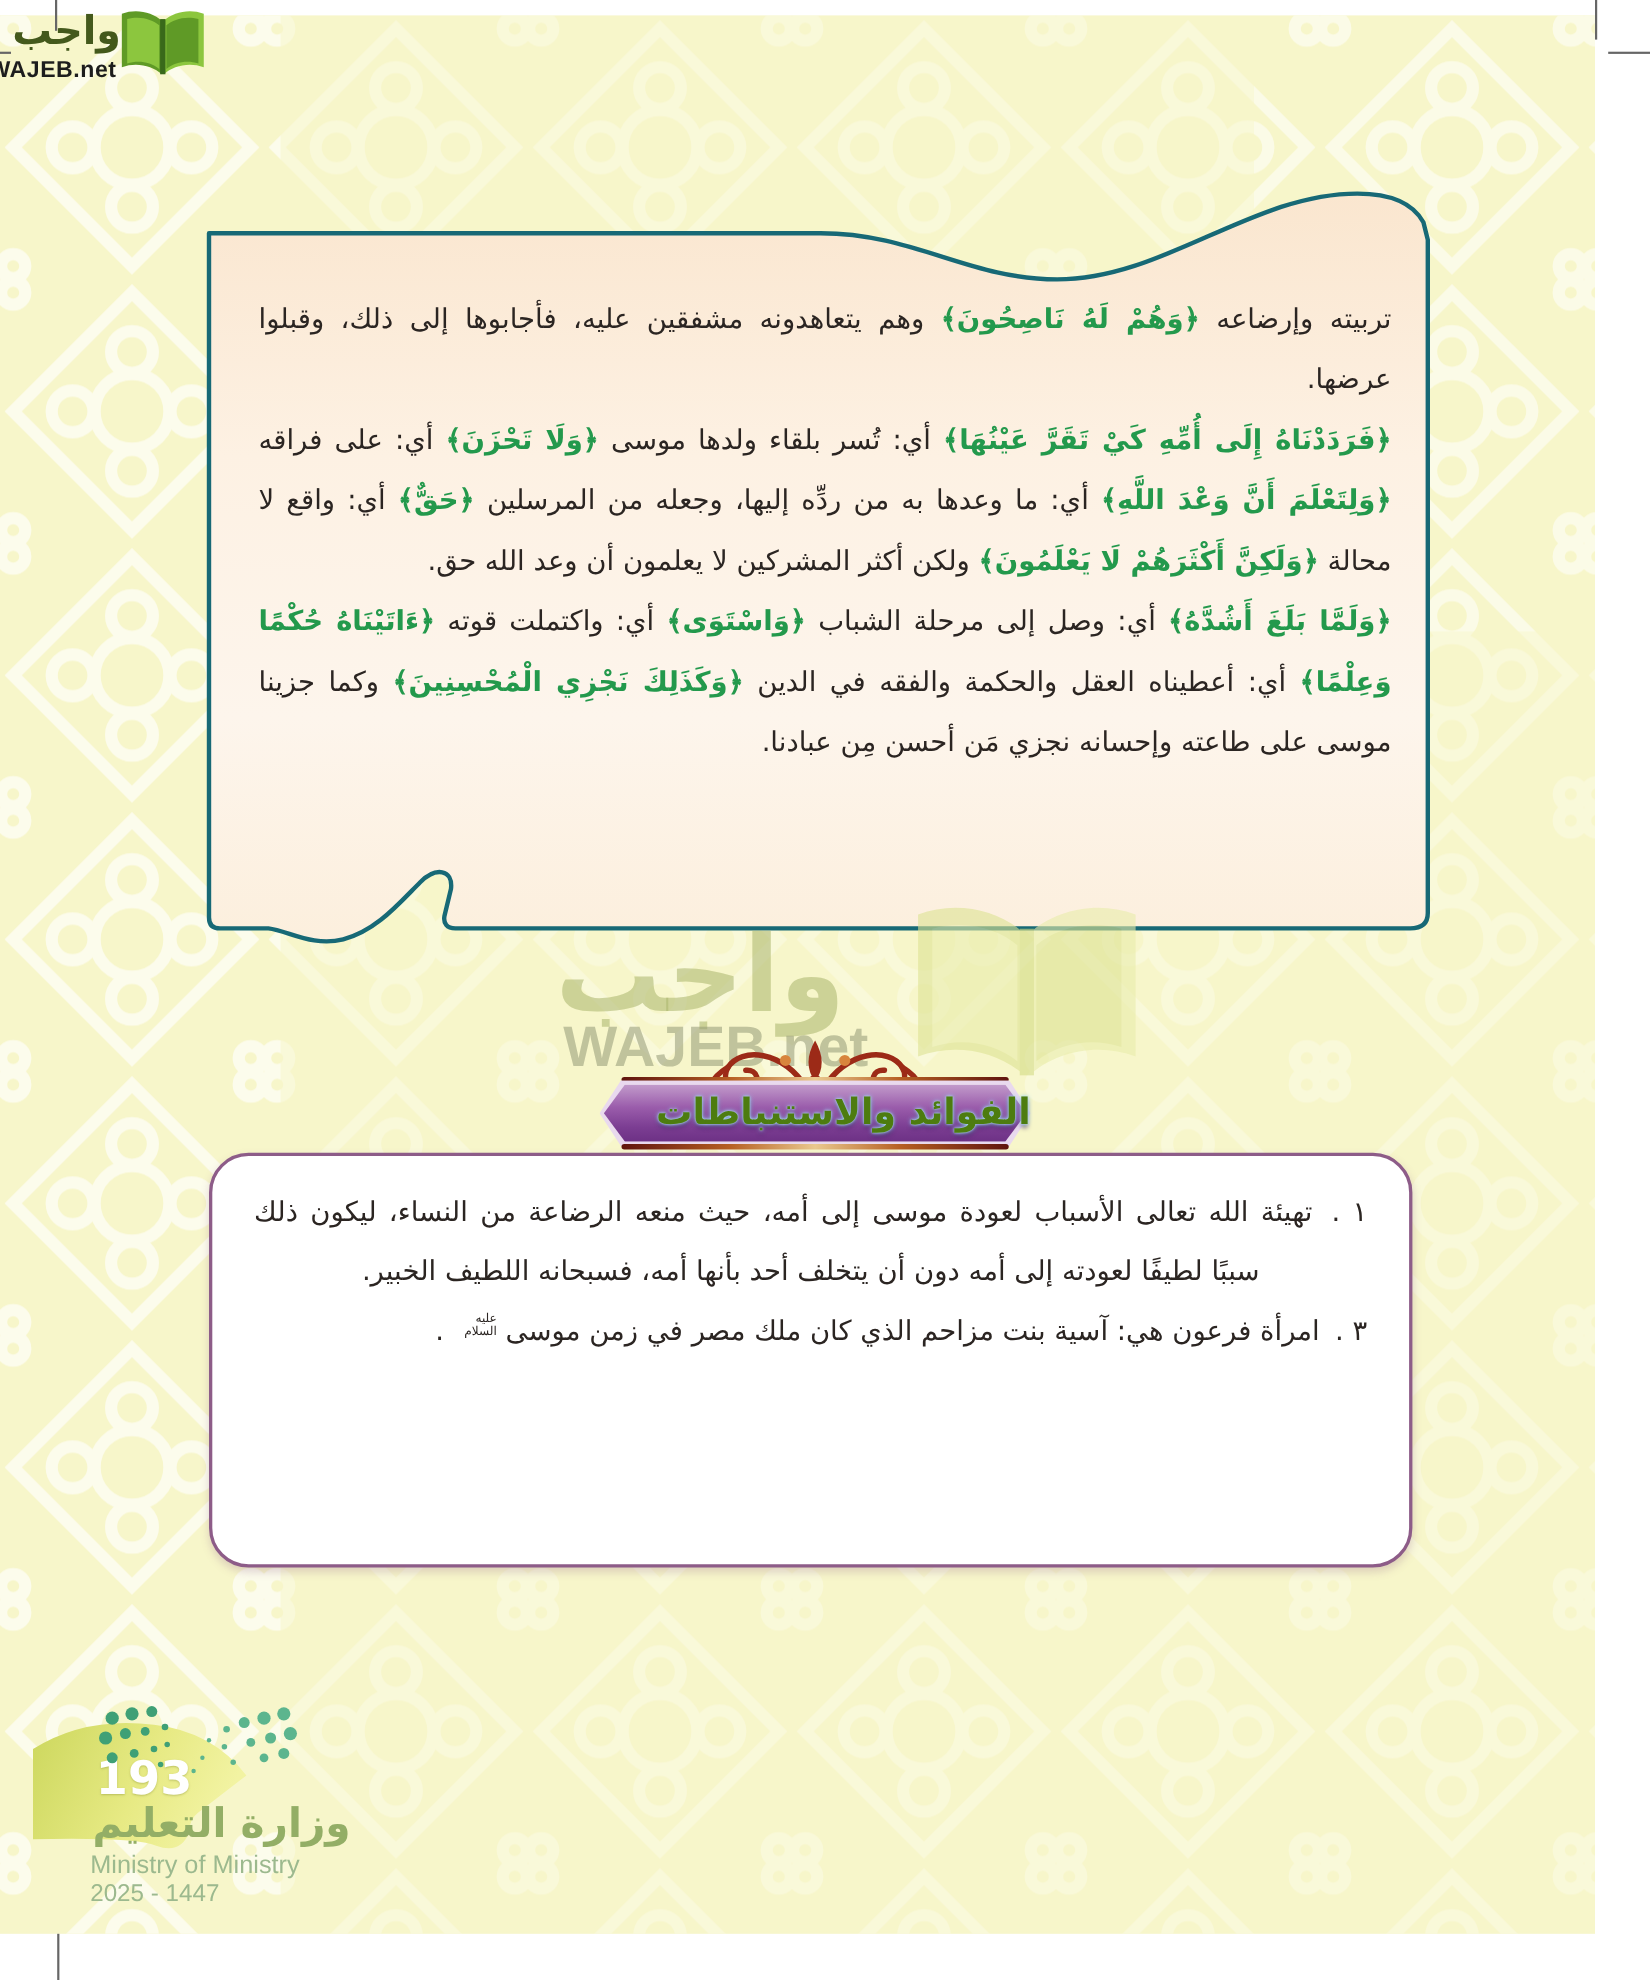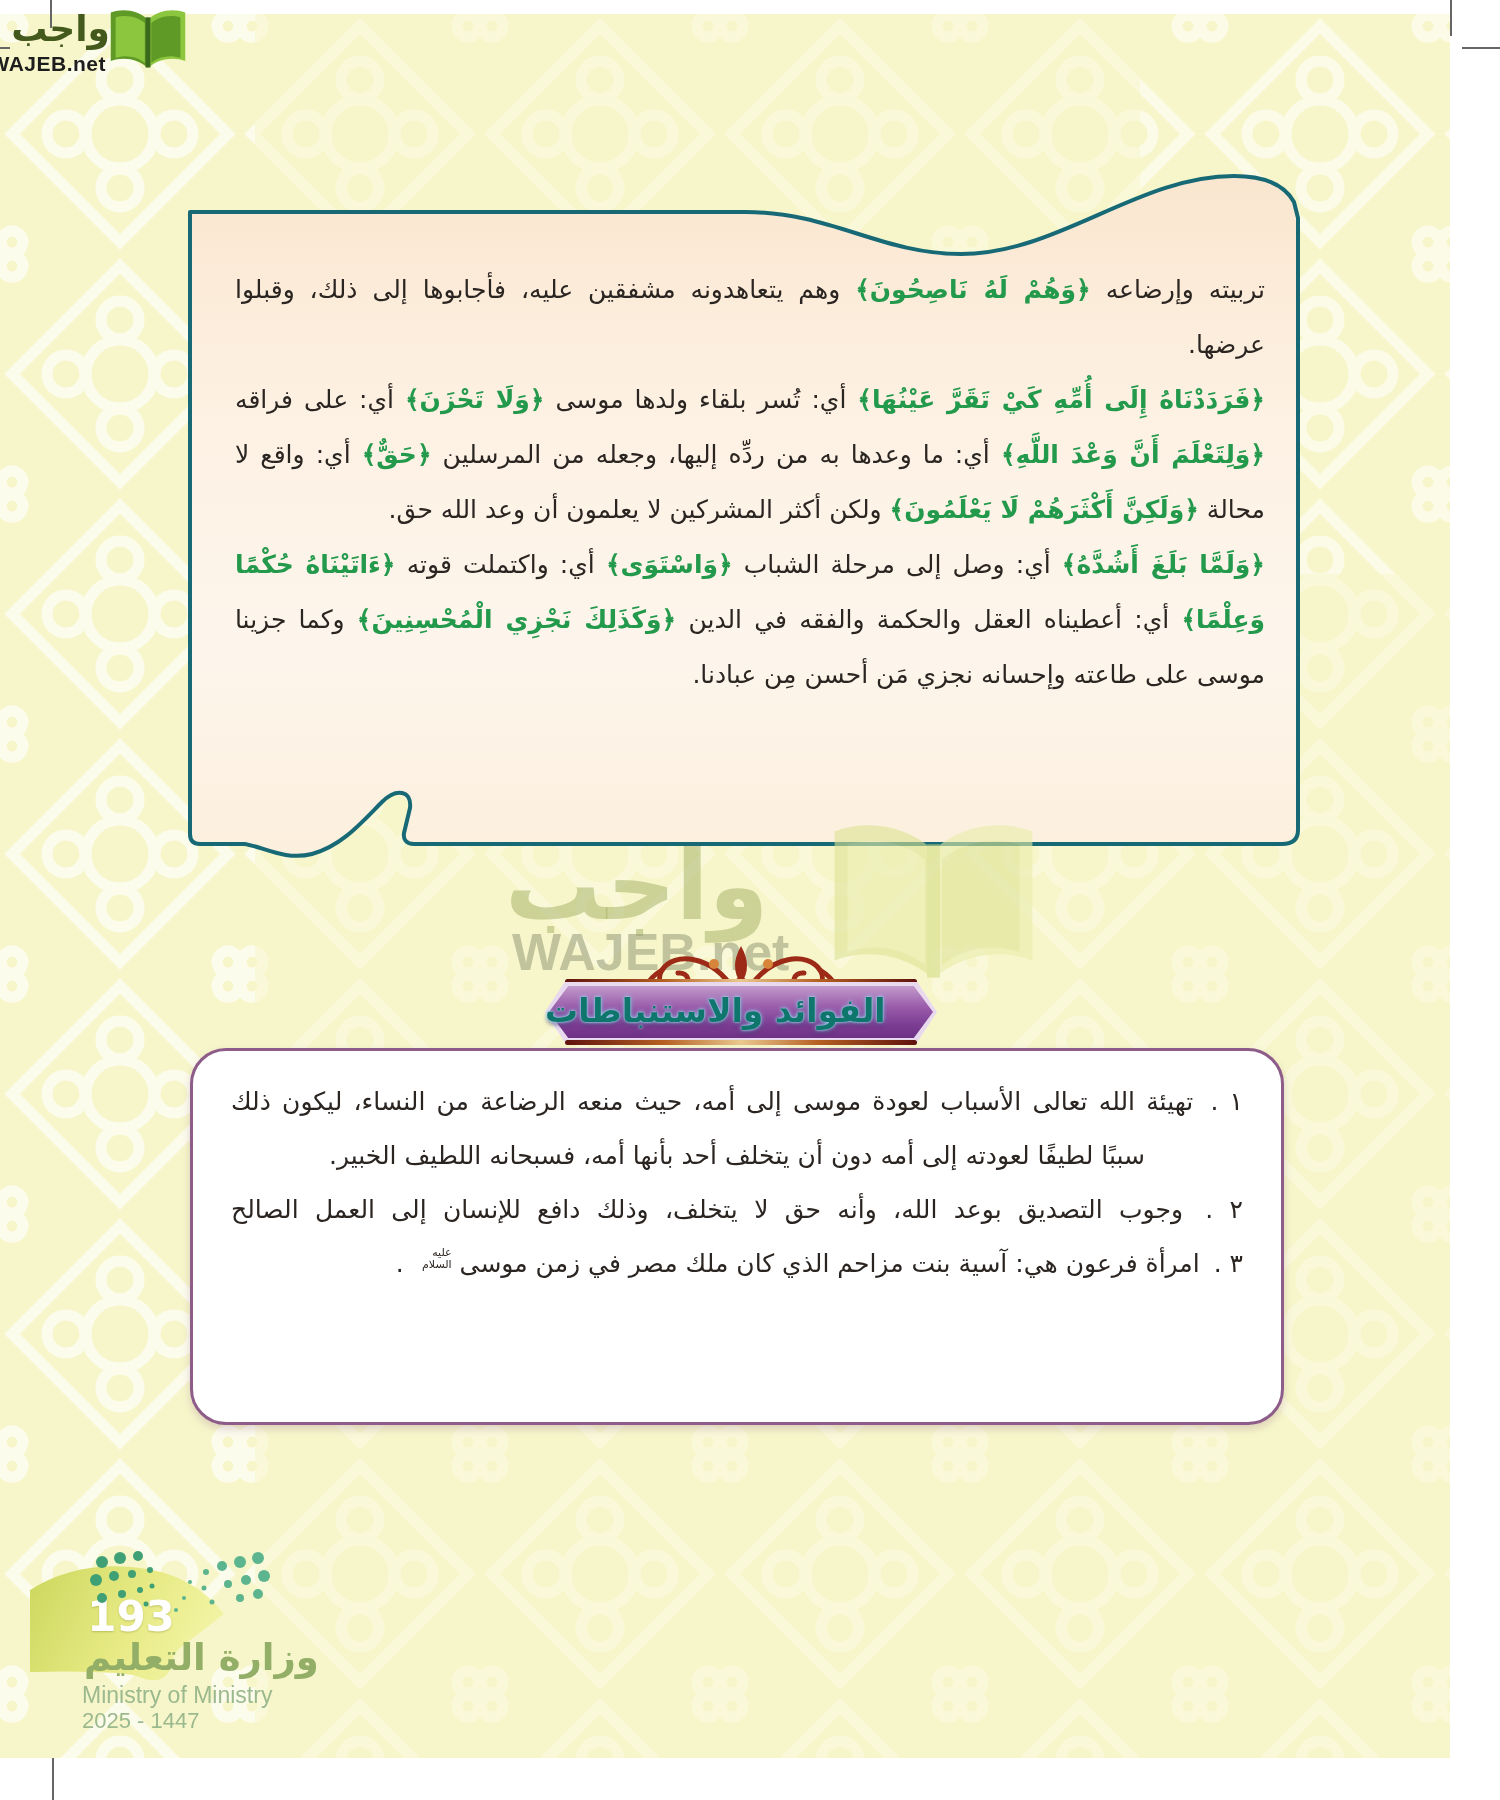--- a/index.html
+++ b/index.html
@@ -42,21 +42,21 @@
     background:#e9d9ee;
     clip-path:polygon(0% 50%,5% 0%,95% 0%,100% 50%,95% 100%,5% 100%);
   }
   .hex-inner{
     position:absolute;left:4px;top:4px;right:4px;bottom:4px;
     background:linear-gradient(180deg,#c29bcb 0%,#9a5cab 40%,#7b3d92 75%,#6d3185 100%);
     clip-path:polygon(0% 50%,5% 0%,95% 0%,100% 50%,95% 100%,5% 100%);
   }
   .banner-title{
     position:absolute;left:0;top:36px;width:392px;height:60px;line-height:58px;
-    text-align:left;font-size:33px;font-weight:bold;color:#0f766e;
+    text-align:right;font-size:33px;font-weight:bold;color:#4d7c0f;
     text-shadow:0 0 2px #bfe6f7,0 0 5px #8fd0f2,0 3px 4px rgba(60,30,90,.55);
   }
   .maroon-strip{
     position:absolute;left:5%;width:90%;height:5px;border-radius:3px;
     background:linear-gradient(90deg,#5f130d,#b65f23 28%,#eac98f 50%,#b65f23 72%,#5f130d);
   }
   .ms-top{top:33px;} .ms-bot{top:94px;}
 
   
   .benefits-box{
@@ -189,21 +189,20 @@
     <div class="hex-inner"></div>
   </div>
   <div class="banner-title">الفوائد والاستنباطات</div>
   <div class="maroon-strip ms-bot"></div>
 </div>
 
 <div class="benefits-box">
   <div class="benefits-inner" id="benefits-list">
       <div class="bline lj"><span class="bnum">١ . </span>تهيئة الله تعالى الأسباب لعودة موسى إلى أمه، حيث منعه الرضاعة من النساء، ليكون ذلك</div>
       <div class="bline lc">سببًا لطيفًا لعودته إلى أمه دون أن يتخلف أحد بأنها أمه، فسبحانه اللطيف الخبير.</div>
-      <div class="bline lj"><span class="bnum">٢ . </span>وجوب التصديق بوعد الله، وأنه حق لا يتخلف، وذلك دافع للإنسان إلى العمل الصالح</div>
       <div class="bline lr"><span class="bnum">٣ . </span>امرأة فرعون هي: آسية بنت مزاحم الذي كان ملك مصر في زمن موسى <span class="hon">عليه السلام</span> .</div>
     </div>
 </div>
 
 <svg class="pageblob" width="200" height="140" viewBox="0 0 200 140">
   <defs>
     <linearGradient id="blobgrad" x1="0" y1="0" x2="1" y2="0.3">
       <stop offset="0" stop-color="#ccd75d"></stop>
       <stop offset="0.6" stop-color="#e7ea84"></stop>
       <stop offset="1" stop-color="#f2f3a2"></stop>

